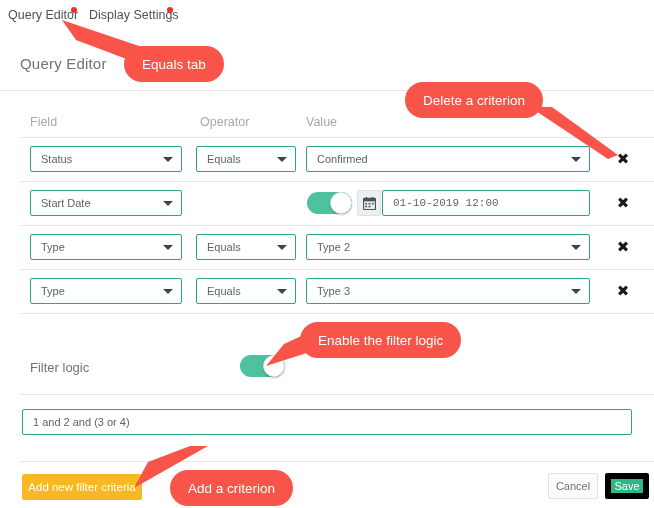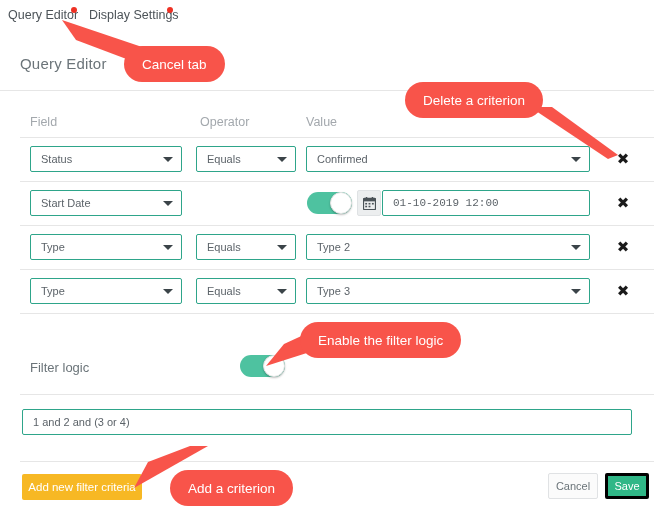--- a/index.html
+++ b/index.html
@@ -121,21 +121,21 @@
   .btn-add{
     left:22px;top:474px;width:120px;height:26px;
     background:#f7b824;color:#ffffff;border:none;font-size:11.5px;
   }
   .btn-cancel{
     left:548px;top:473px;width:50px;height:26px;
     background:#fbfbfb;border:1px solid #e0e2e4;color:#6b7479;
   }
   .btn-save{
     left:605px;top:473px;width:44px;height:26px;
-    background:#30b787;border:3px solid #000000;color:#ffffff;
+    background:#30b787;border:6px solid #000000;color:#ffffff;
   }
 
   
   .callout{
     position:absolute;background:#f8544a;color:#ffffff;
     border-radius:22px;display:flex;align-items:center;justify-content:center;
     font-size:13.5px;white-space:nowrap;z-index:30;
     padding:0 18px;
   }
   .co-filter-tab{left:124px;top:46px;height:36px;}
@@ -262,21 +262,21 @@
 
   <div class="btn btn-add">Add new filter criteria</div>
   <div class="btn btn-cancel">Cancel</div>
   <div class="btn btn-save">Save</div>
 
   <div class="arrow" style="left:50px;top:18px;">
     <svg width="130" height="55" viewBox="0 0 130 55">
       <polygon points="12,2 95,30 95,48 26,22" fill="#f8544a"></polygon>
     </svg>
   </div>
-  <div class="callout co-filter-tab">Cancel tab</div>
+  <div class="callout co-filter-tab">Equals tab</div>
 
   <div class="arrow" style="left:520px;top:105px;">
     <svg width="110" height="60" viewBox="0 0 110 60">
       <polygon points="10,2 32,2 98,50 88,54" fill="#f8544a"></polygon>
     </svg>
   </div>
   <div class="callout co-delete">Delete a criterion</div>
 
   <div class="arrow" style="left:262px;top:330px;">
     <svg width="80" height="45" viewBox="0 0 80 45">

